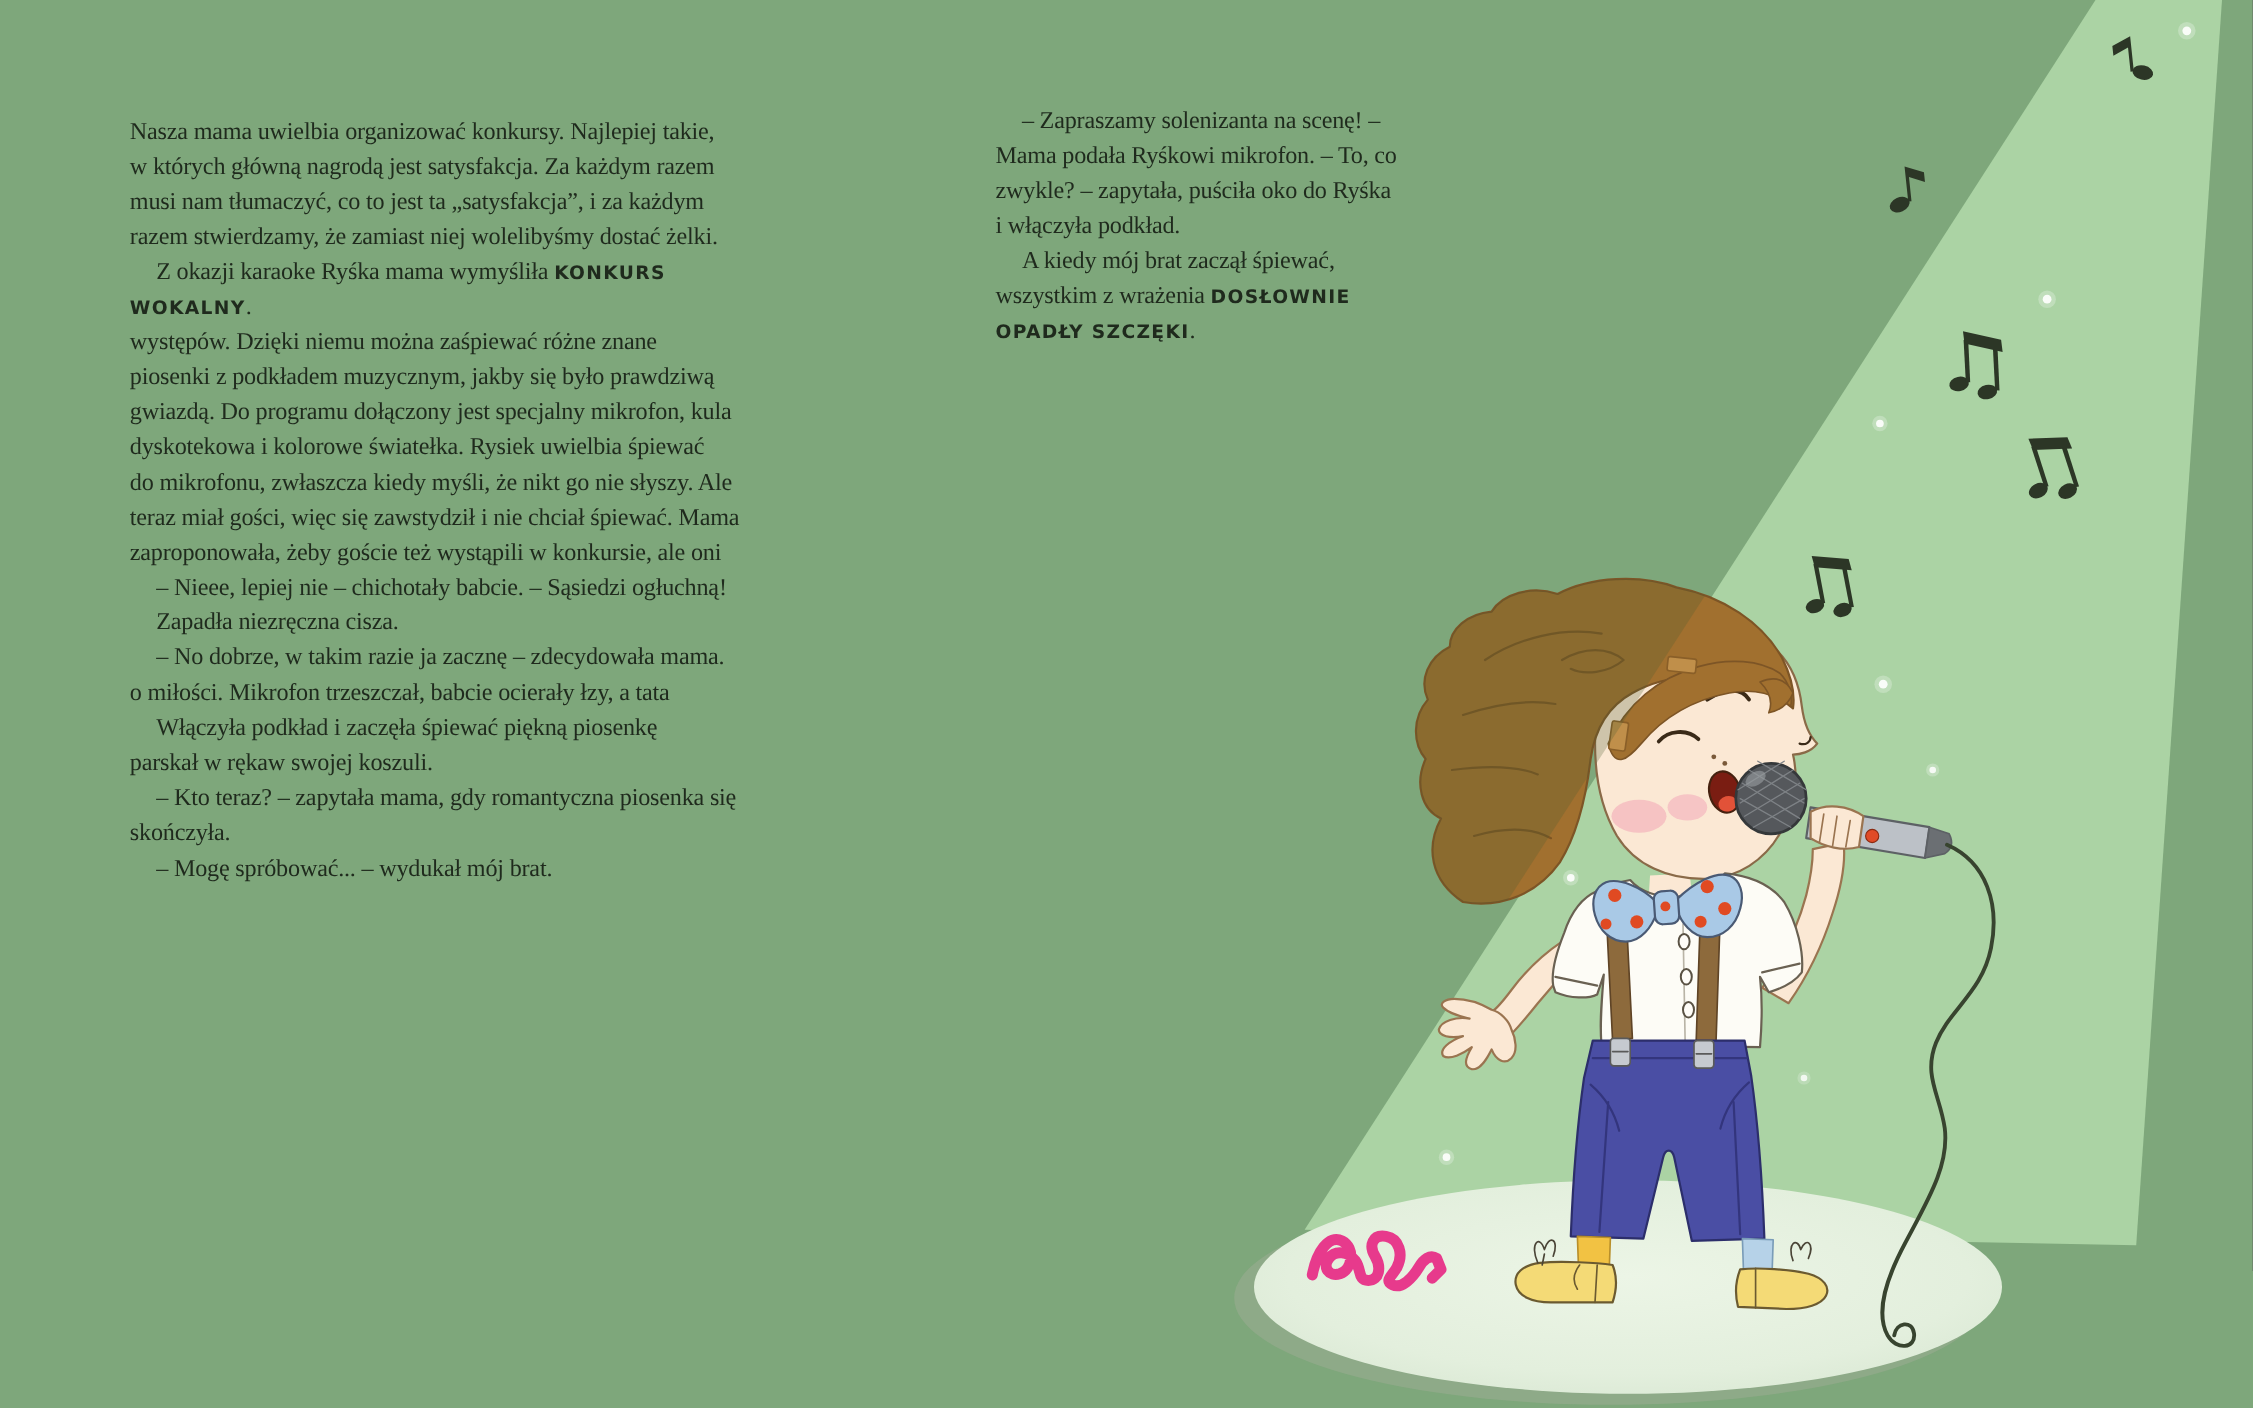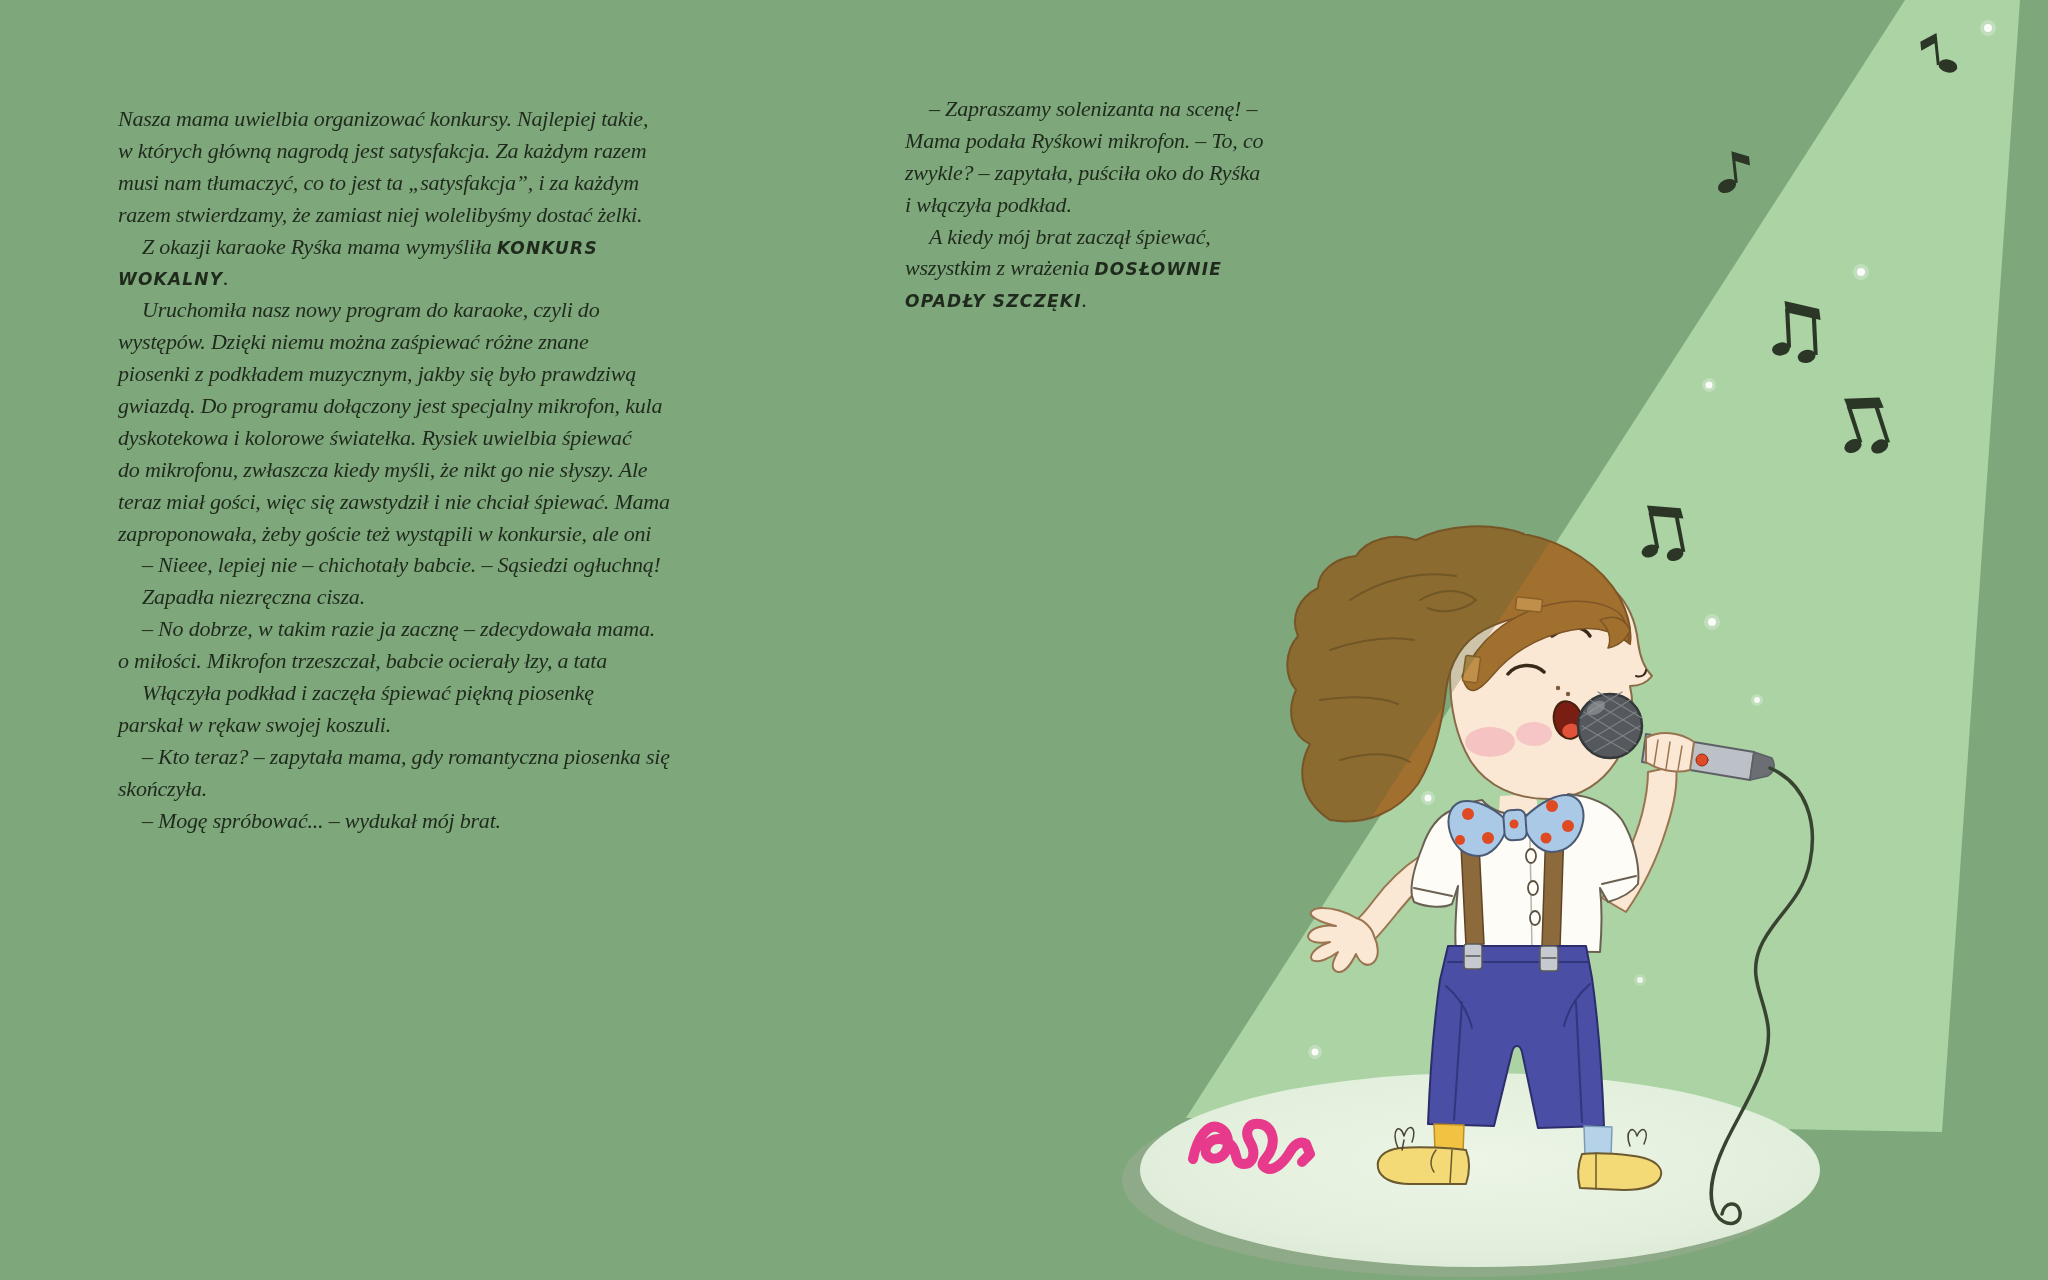--- a/index.html
+++ b/index.html
@@ -3,21 +3,21 @@
 <meta charset="utf-8">
 <style>
   html,body{margin:0;padding:0;background:#555;}
   .page{
     position:relative;width:2048px;height:1280px;overflow:hidden;
     background:#7ea77b;
     font-family:"Liberation Serif",serif;
   }
   .art{position:absolute;left:0;top:0;width:2048px;height:1280px;}
   .textblock{
-    position:absolute;color:#1f2a1d;z-index:5;font-style:italic;
+    position:absolute;color:#1f2a1d;z-index:5;
   }
   .tb-left{left:118px;top:103px;}
   .tb-right{left:905px;top:93px;}
   .ln{
     height:31.9px;line-height:31.9px;font-size:22px;letter-spacing:-0.2px;
     white-space:nowrap;
   }
   .ind{padding-left:24px;}
   .disp{
     font-family:"DejaVu Sans",sans-serif;font-weight:bold;
@@ -222,21 +222,20 @@
     </g>
   </svg>
 
   <div class="textblock tb-left">
     <div class="ln"><span>Nasza mama uwielbia organizować konkursy. Najlepiej takie,</span></div>
     <div class="ln"><span>w których główną nagrodą jest satysfakcja. Za każdym razem</span></div>
     <div class="ln"><span>musi nam tłumaczyć, co to jest ta „satysfakcja”, i za każdym</span></div>
     <div class="ln"><span>razem stwierdzamy, że zamiast niej wolelibyśmy dostać żelki.</span></div>
     <div class="ln ind"><span>Z okazji karaoke Ryśka mama wymyśliła </span><span class="disp">KONKURS</span></div>
     <div class="ln"><span class="disp">WOKALNY</span><span>.</span></div>
-    <div class="ln ind"><span>Uruchomiła nasz nowy program do karaoke, czyli do</span></div>
     <div class="ln"><span>występów. Dzięki niemu można zaśpiewać różne znane</span></div>
     <div class="ln"><span>piosenki z podkładem muzycznym, jakby się było prawdziwą</span></div>
     <div class="ln"><span>gwiazdą. Do programu dołączony jest specjalny mikrofon, kula</span></div>
     <div class="ln"><span>dyskotekowa i kolorowe światełka. Rysiek uwielbia śpiewać</span></div>
     <div class="ln"><span>do mikrofonu, zwłaszcza kiedy myśli, że nikt go nie słyszy. Ale</span></div>
     <div class="ln"><span>teraz miał gości, więc się zawstydził i nie chciał śpiewać. Mama</span></div>
     <div class="ln"><span>zaproponowała, żeby goście też wystąpili w konkursie, ale oni</span></div>
     <div class="ln ind"><span>– Nieee, lepiej nie – chichotały babcie. – Sąsiedzi ogłuchną!</span></div>
     <div class="ln ind"><span>Zapadła niezręczna cisza.</span></div>
     <div class="ln ind"><span>– No dobrze, w takim razie ja zacznę – zdecydowała mama.</span></div>

